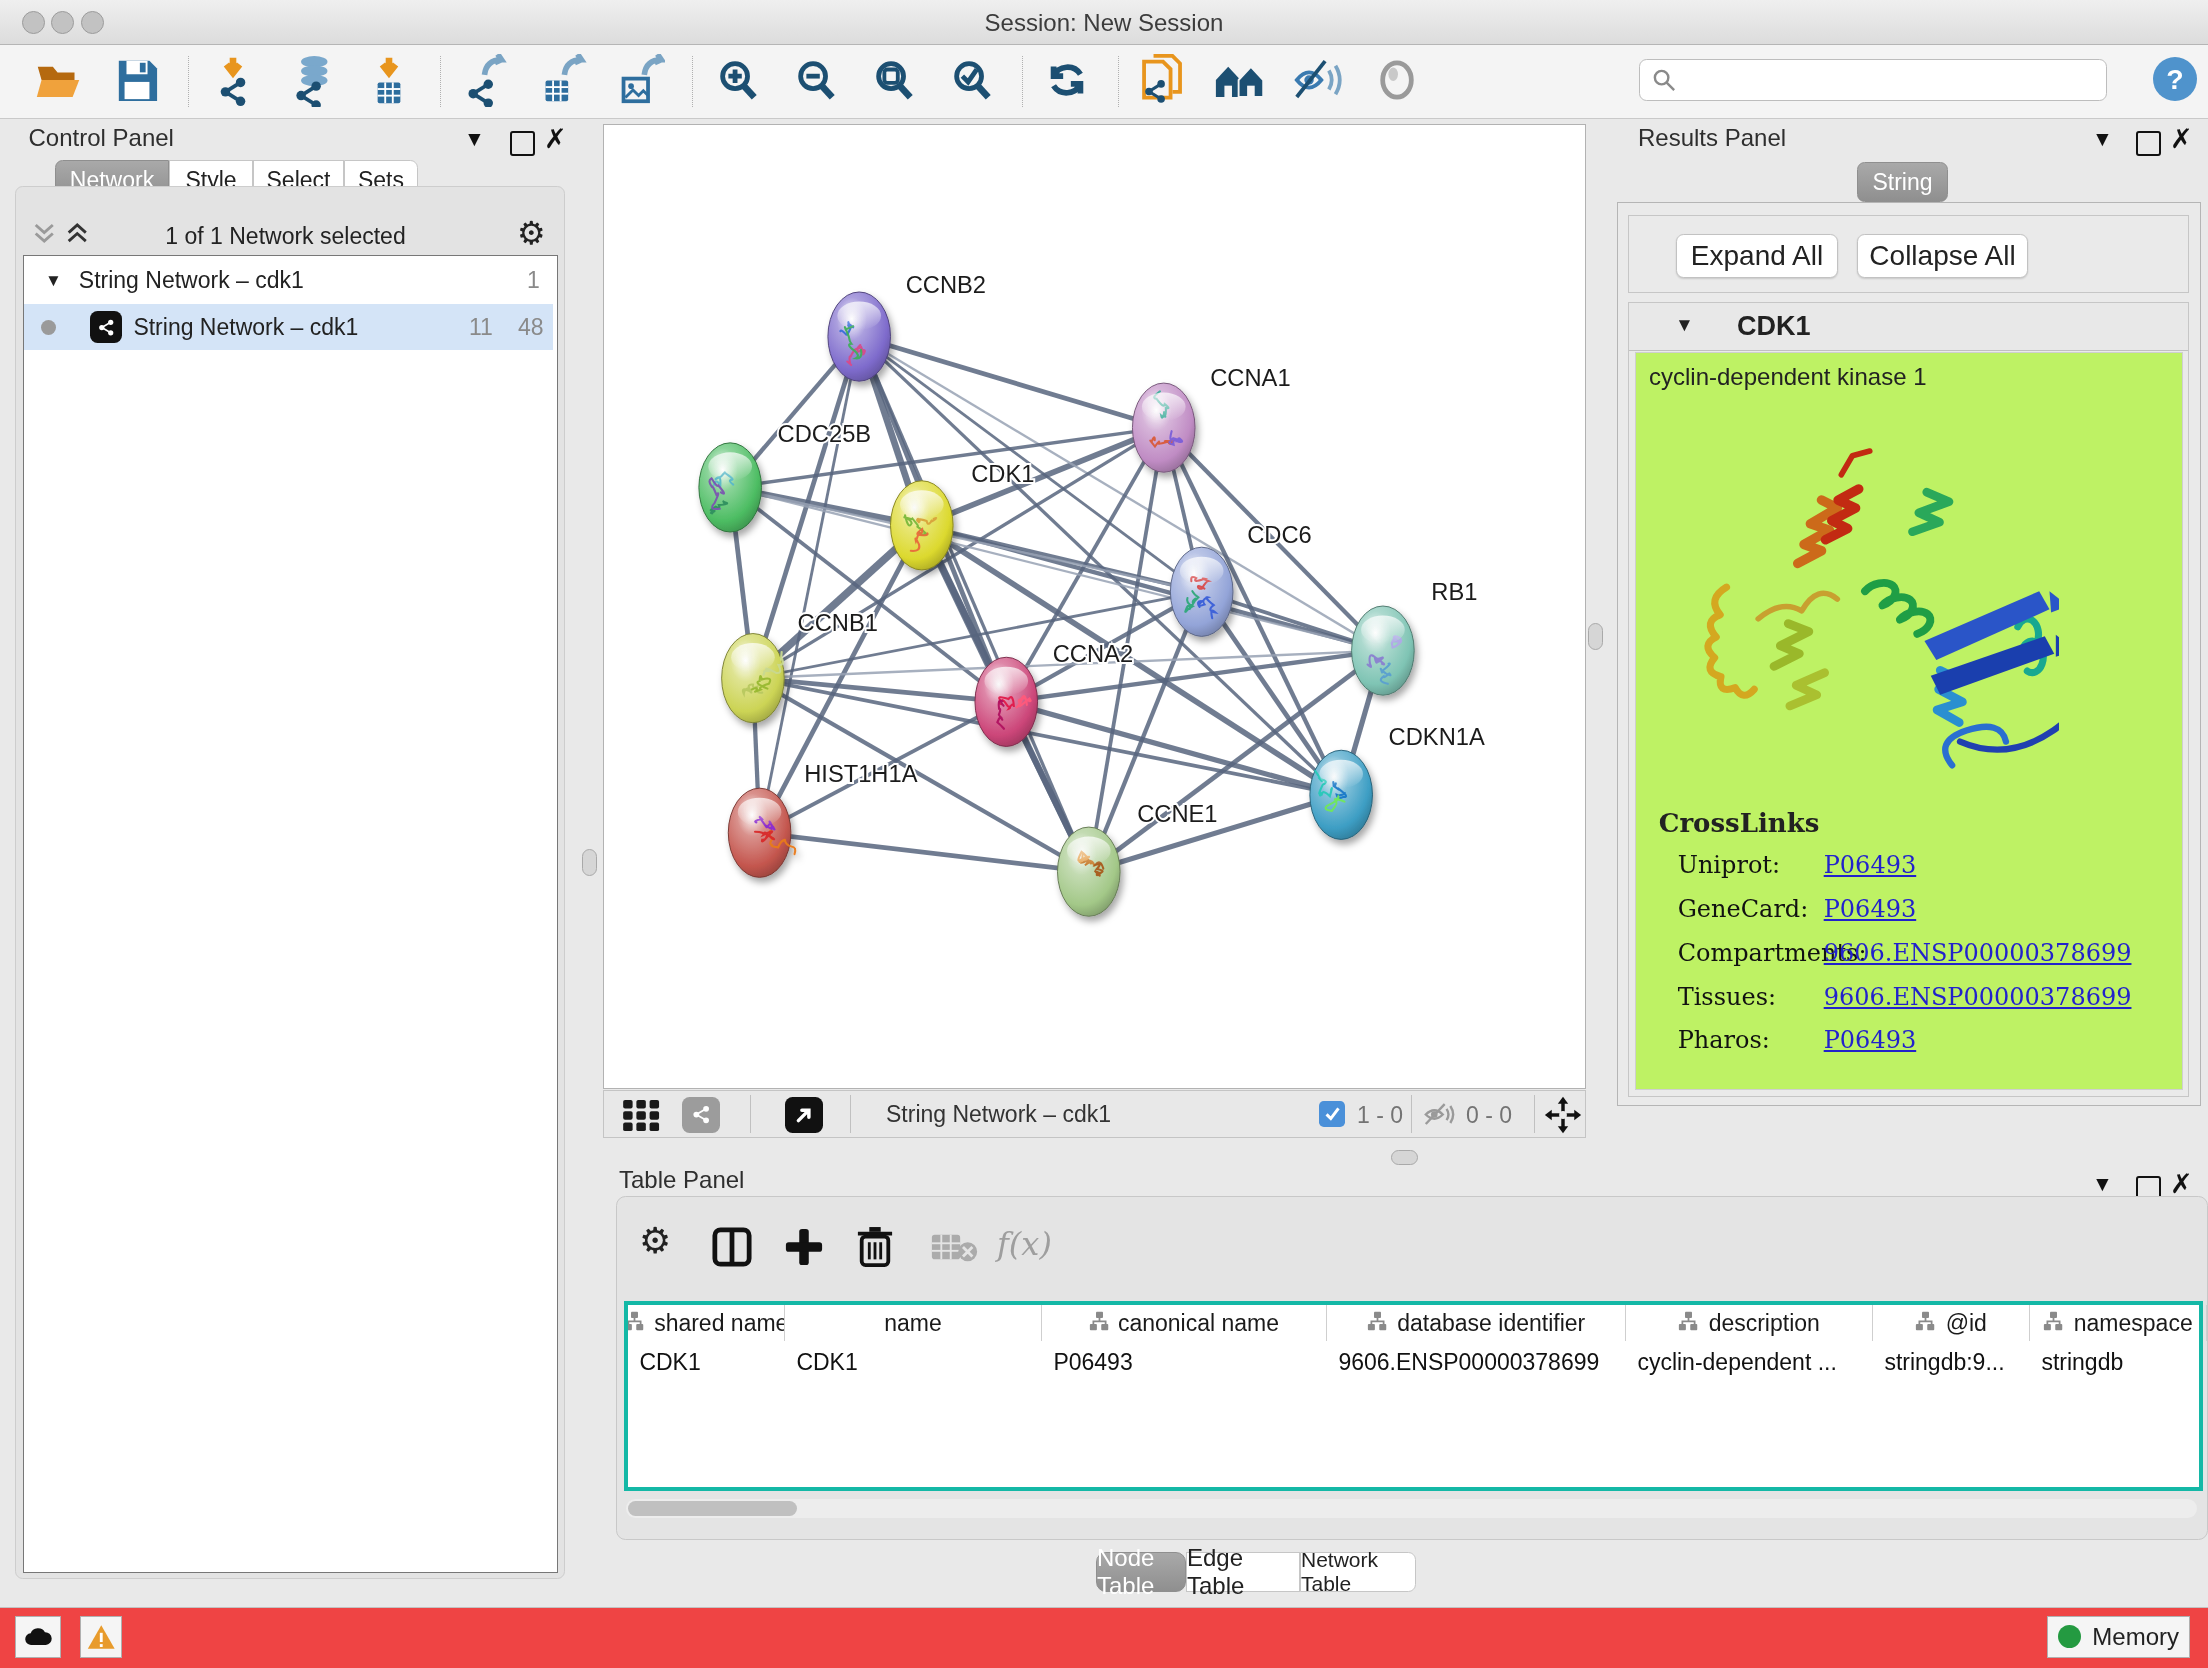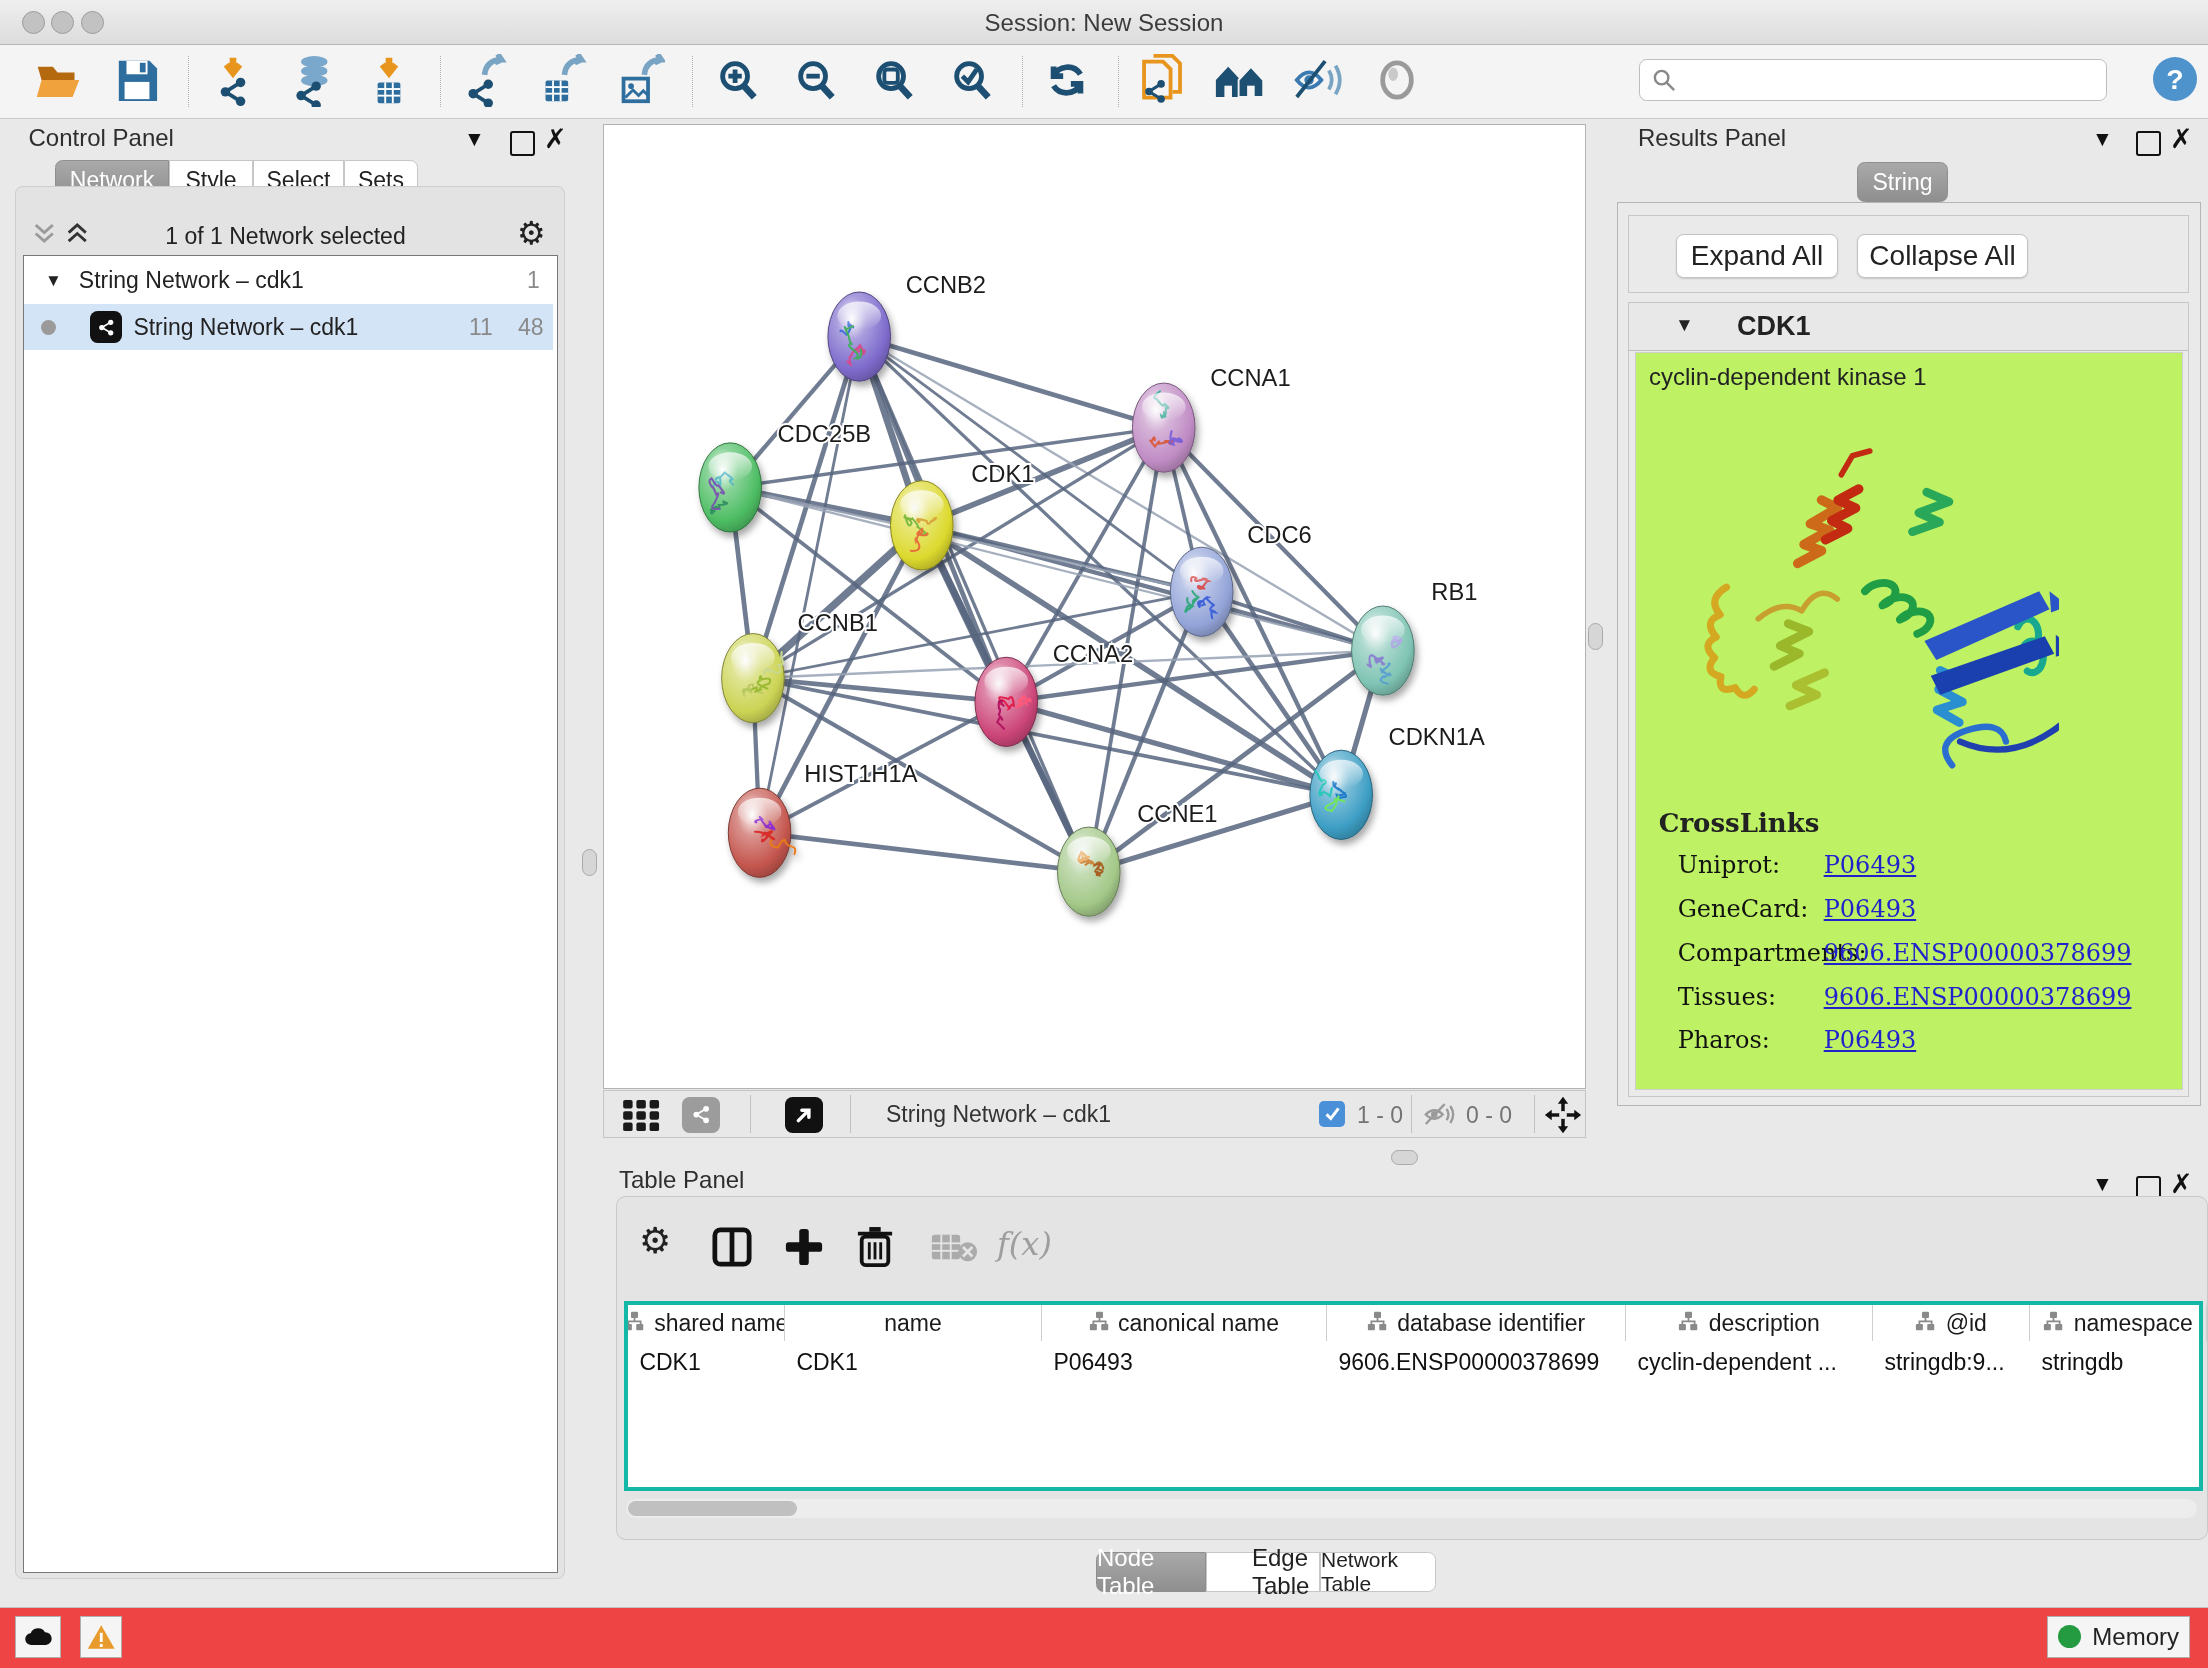--- a/index.html
+++ b/index.html
@@ -753,22 +753,22 @@
             <path d="M12 9 v4 M5 16 v-3 h14 v3" stroke="#8a8a8a" stroke-width="2" fill="none"></path>
           </svg></span>
         <span>namespace</span>
       </div>
       <div class="td" style="left: 1402px; width: 177px;">stringdb</div>
     </div>
   <div class="abs hscroll-track"></div>
   <div class="abs hscroll-thumb"></div>
 
   <div class="abs" id="tbl-tabs" style="left:1096px;top:1552px;display:flex;">
-      <div class="tabbtn sel first" style="width: 110px; font-size: 24px;">Node Table</div>
-      <div class="tabbtn" style="width: 114px; font-size: 24px; padding-left: 45px;">Edge Table</div>
+      <div class="tabbtn sel first" style="width: 90px; font-size: 24px; border-radius: 10px;">Node Table</div>
+      <div class="tabbtn" style="width: 114px; font-size: 24px;">Edge Table</div>
       <div class="tabbtn last" style="width: 116px; font-size: 21px;">Network Table</div>
     </div>
 
   <div class="abs statusbar">
     <div class="sb-btn" style="left:15px;width:46px;">
       <svg width="28.5" height="21" viewBox="0 0 34 24">
           <path d="M9 22 a7 7 0 0 1 -1 -14 a9 8 0 0 1 17 -1 a6 6 0 0 1 1 15 Z" fill="#111"></path>
         </svg>
     </div>
     <div class="sb-btn" style="left:80px;width:42px;">

